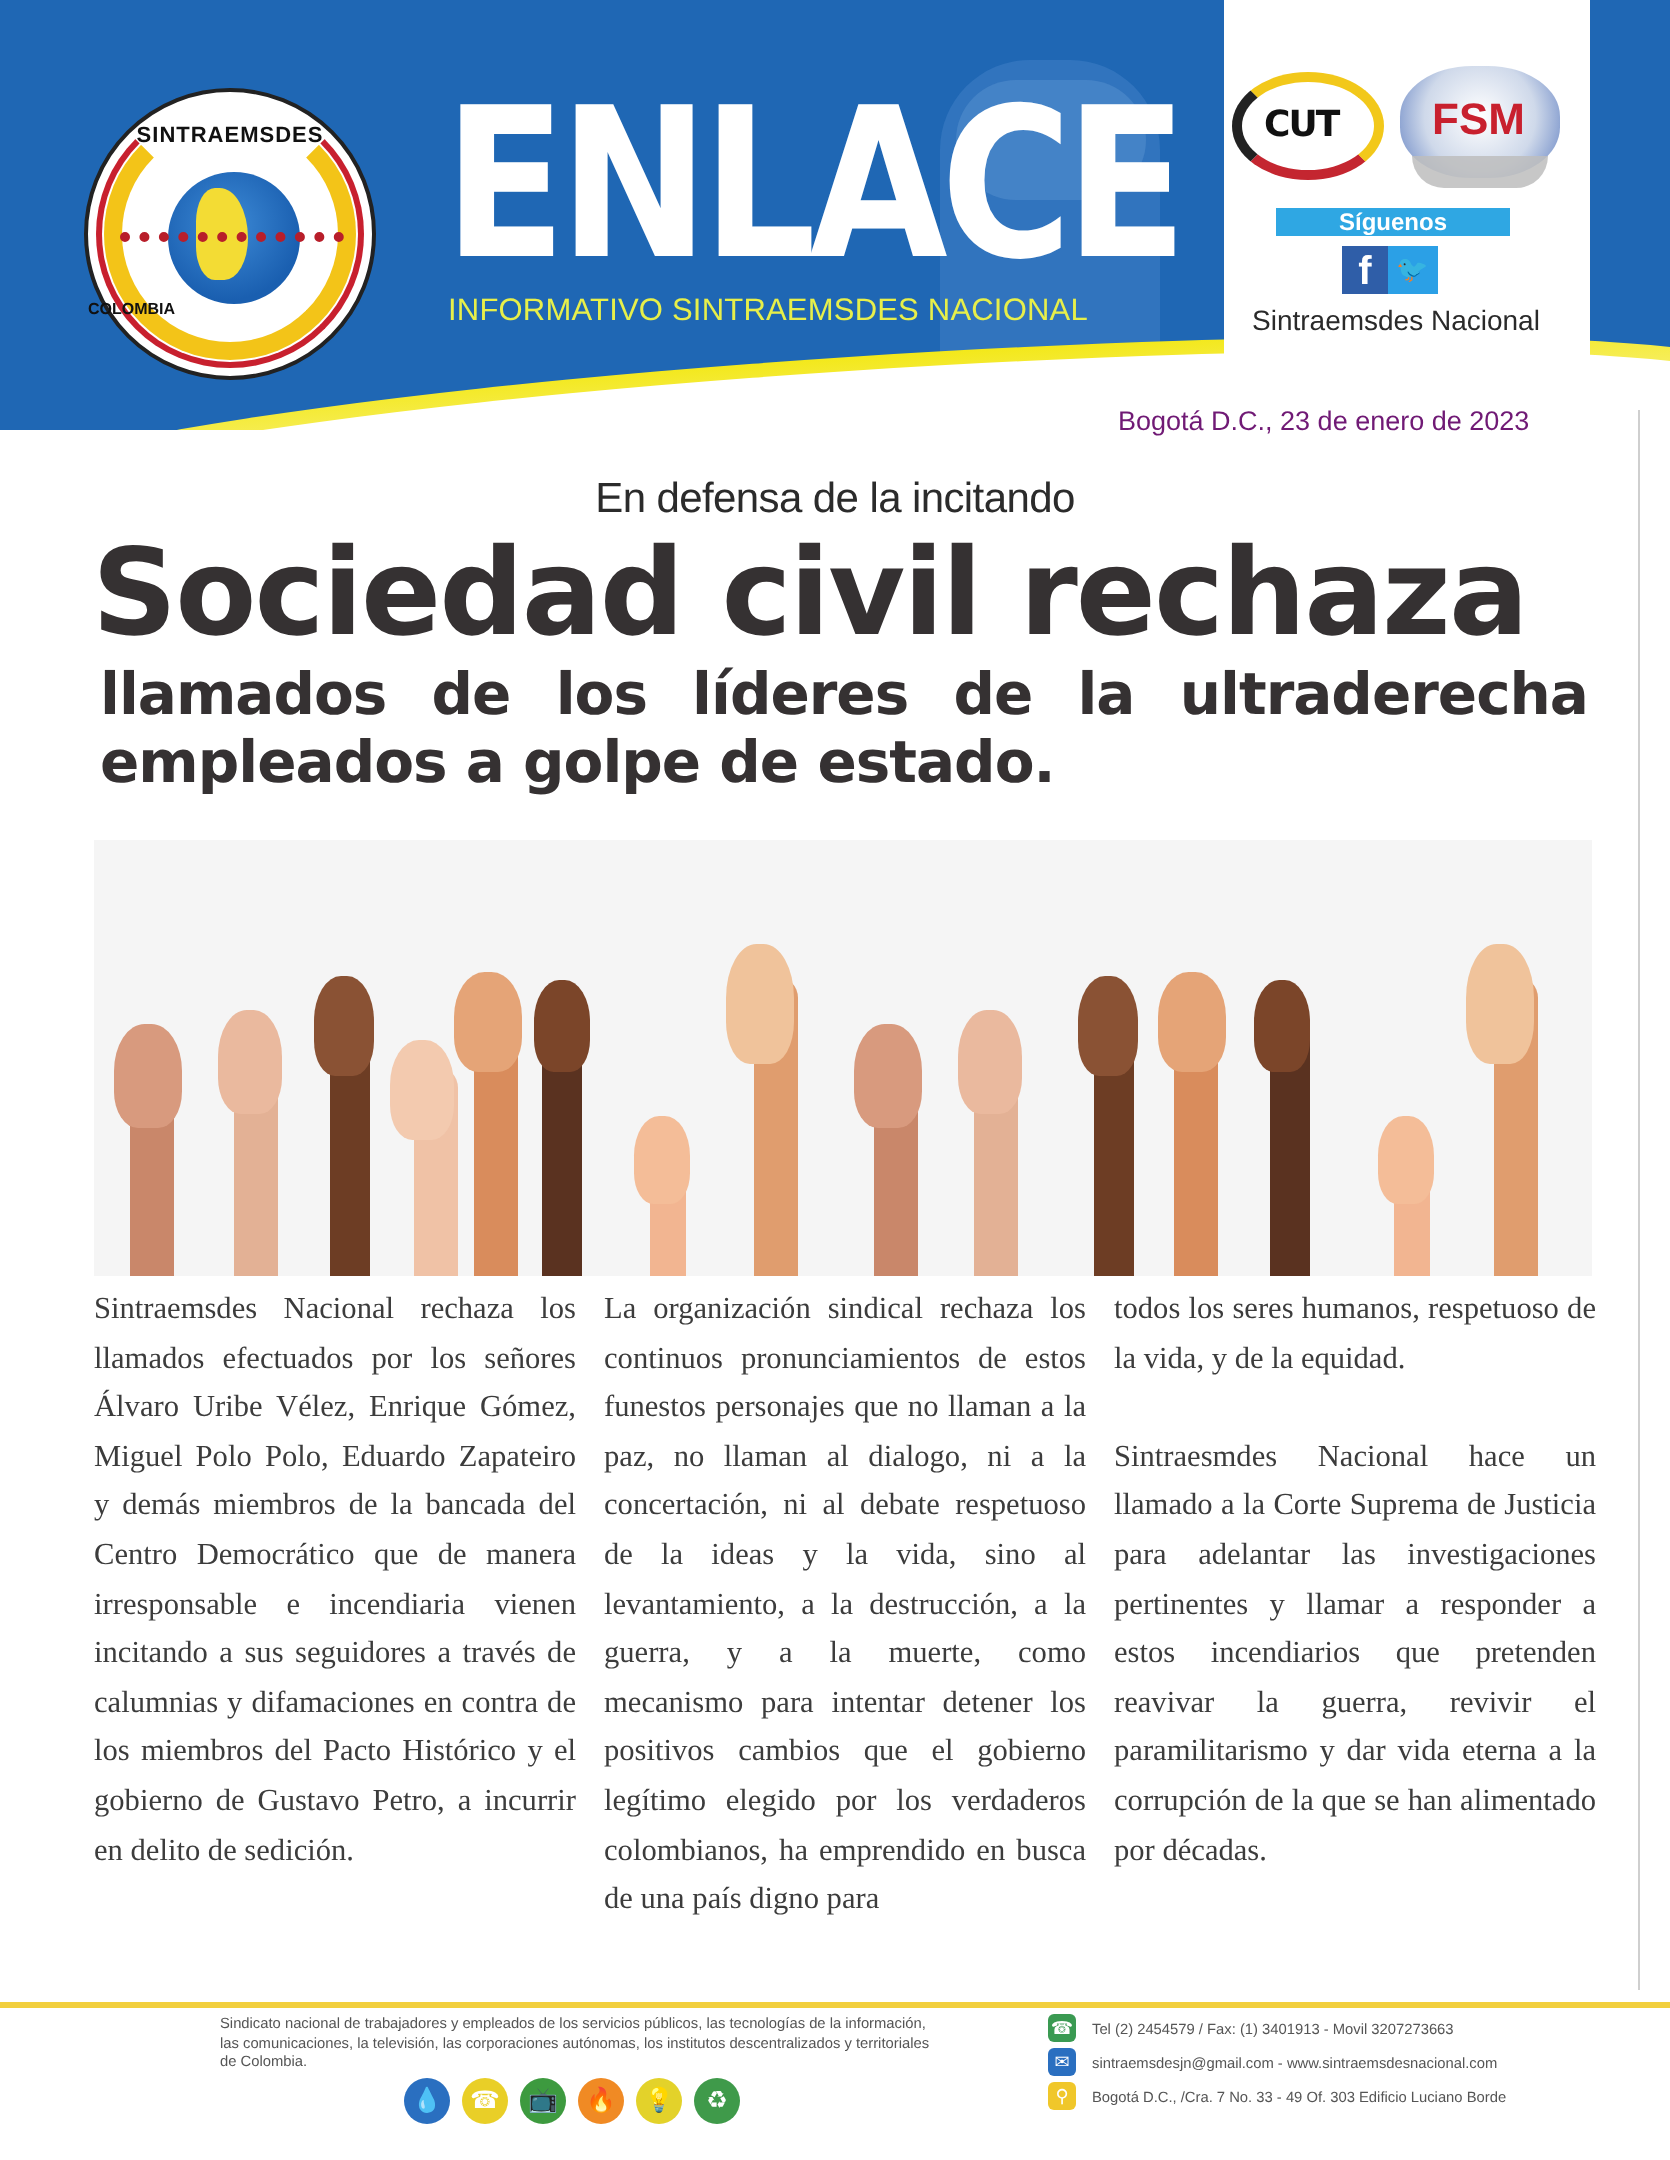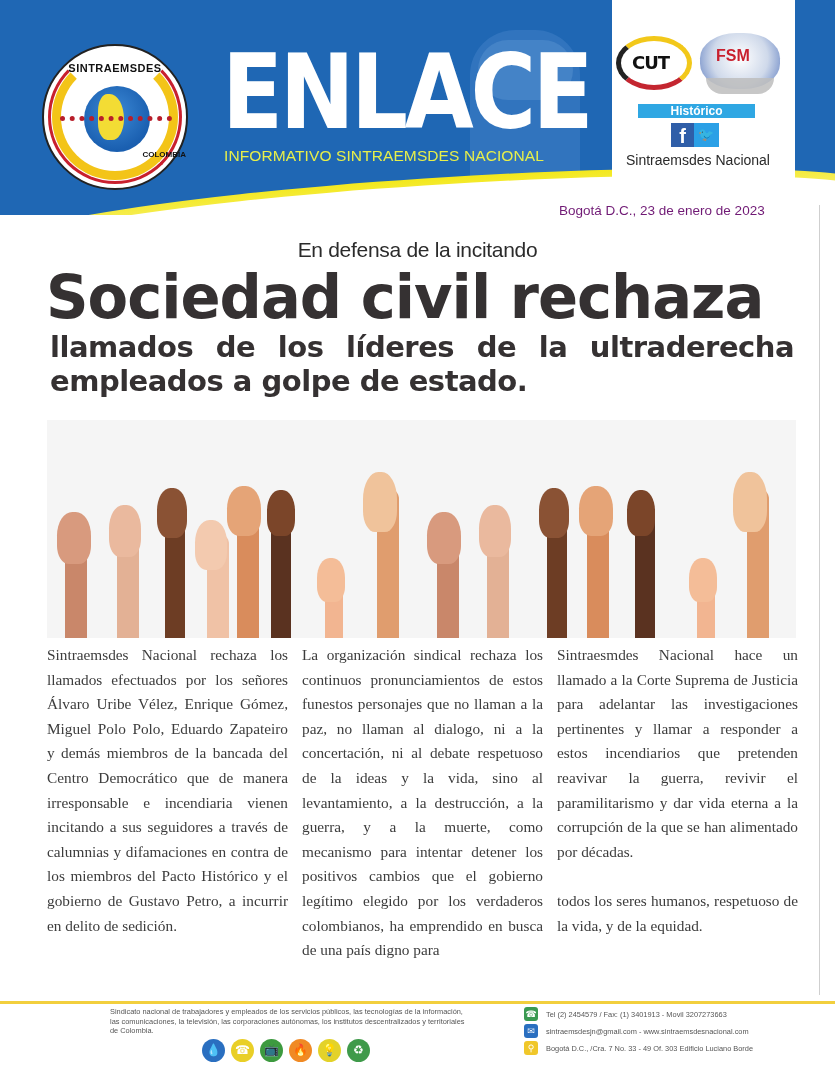--- a/index.html
+++ b/index.html
@@ -56,21 +56,21 @@
   }
   .logo-chain {
     position: absolute; left: 16px; top: 70px; width: 112px; height: 10px;
     border-top: 5px dotted #b81e2a; border-radius: 0 0 50% 50%;
   }
   .logo-text-top {
     position: absolute; left: 0; top: 16px; width: 142px; text-align: center;
     font-weight: bold; font-size: 11px; color: #111; letter-spacing: 0.5px;
   }
   .logo-text-bottom {
-    position: absolute; left: 0; top: 104px; width: 142px; text-align: right;
+    position: absolute; left: 0; top: 104px; width: 142px; text-align: left;
     font-weight: bold; font-size: 8px; color: #111;
   }
   .masthead {
     position: absolute; left: 222px; top: 40px; font-family: "DejaVu Sans", sans-serif;
     font-weight: bold; font-size: 104px; line-height: 104px; color: #ffffff;
     letter-spacing: -4px; transform: scaleX(0.86); transform-origin: left top;
   }
   .subtitle-banner {
     position: absolute; left: 224px; top: 147px; font-size: 15.5px; color: #e7ef4a;
     letter-spacing: 0.1px;
@@ -86,21 +86,21 @@
   }
   .cut-text {
     position: absolute; left: 632px; top: 52px; font-weight: bold; font-size: 18px; color: #111;
     font-family: "DejaVu Sans", sans-serif; letter-spacing: -1px;
   }
   .fsm-logo {
     position: absolute; left: 700px; top: 33px; width: 80px; height: 56px;
     border-radius: 45%; background: radial-gradient(circle at 50% 45%, #ffffff 0%, #cfd9ea 55%, #5c7cc0 100%);
   }
   .fsm-text {
-    position: absolute; left: 716px; top: 47px; font-weight: bold; font-size: 16px; color: #c8202e;
+    position: absolute; left: 716px; top: 47px; font-weight: bold; font-size: 22px; color: #c8202e;
   }
   .fsm-hands {
     position: absolute; left: 706px; top: 78px; width: 68px; height: 16px;
     border-radius: 0 0 40px 40px; background: #bdbdbd; opacity: 0.85;
   }
   .siguenos {
     position: absolute; left: 638px; top: 104px; width: 117px; height: 14px; background: #2fa7e3;
     color: #ffffff; font-weight: bold; font-size: 12px; line-height: 14px; text-align: center;
   }
   .fb-icon {
@@ -211,21 +211,21 @@
 <div class="masthead">ENLACE</div>
 <div class="subtitle-banner">INFORMATIVO SINTRAEMSDES NACIONAL</div>
 
 <div class="panel"></div>
 <div class="cut-logo"></div>
 <div class="cut-text">CUT</div>
 <div class="fsm-logo"></div>
 <div class="fsm-hands"></div>
 <div class="fsm-text">FSM</div>
 
-<div class="siguenos">Histórico</div>
+<div class="siguenos">Síguenos</div>
 <a class="fb-icon">f</a>
 <a class="tw-icon">🐦</a>
 <div class="follow-name">Sintraemsdes Nacional</div>
 
 <div class="date">Bogotá D.C., 23 de enero de 2023</div>
 
 <div class="kicker">En defensa de la incitando</div>
 <h1 class="headline">Sociedad civil rechaza</h1>
 <h2 class="deck">llamados de los líderes de la ultraderecha empleados a golpe de estado.</h2>
 
@@ -266,22 +266,22 @@
 <div class="right-rule"></div>
 
 <div class="columns">
   <div class="col">
     <p>Sintraemsdes Nacional rechaza los llamados efectuados por los señores Álvaro Uribe Vélez, Enrique Gómez, Miguel Polo Polo, Eduardo Zapateiro y demás miembros de la bancada del Centro Democrático que de manera irresponsable e incendiaria vienen incitando a sus seguidores a través de calumnias y difamaciones en contra de los miembros del Pacto Histórico y el gobierno de Gustavo Petro, a incurrir en delito de sedición.</p>
   </div>
   <div class="col">
     <p>La organización sindical rechaza los continuos pronunciamientos de estos funestos personajes que no llaman a la paz, no llaman al dialogo, ni a la concertación, ni al debate respetuoso de la ideas y la vida, sino al levantamiento, a la destrucción, a la guerra, y a la muerte, como mecanismo para intentar detener los positivos cambios que el gobierno legítimo elegido por los verdaderos colombianos, ha emprendido en busca de una país digno para</p>
   </div>
   <div class="col">
+    <p>todos los seres humanos, respetuoso de la vida, y de la equidad.</p>
     <p>Sintraesmdes Nacional hace un llamado a la Corte Suprema de Justicia para adelantar las investigaciones pertinentes y llamar a responder a estos incendiarios que pretenden reavivar la guerra, revivir el paramilitarismo y dar vida eterna a la corrupción de la que se han alimentado por décadas.</p>
-    <p>todos los seres humanos, respetuoso de la vida, y de la equidad.</p>
   </div>
 </div>
 
 <div class="footer-rule"></div>
 <div class="footer-desc">Sindicato nacional de trabajadores y empleados de los servicios públicos, las tecnologías de la información, las comunicaciones, la televisión, las corporaciones autónomas, los institutos descentralizados y territoriales de Colombia.</div>
 
 <div class="services">
   <div class="svc" style="background:#2a6fc0;">💧</div>
   <div class="svc" style="background:#e9cf27;">☎</div>
   <div class="svc" style="background:#3d9a3f;">📺</div>

